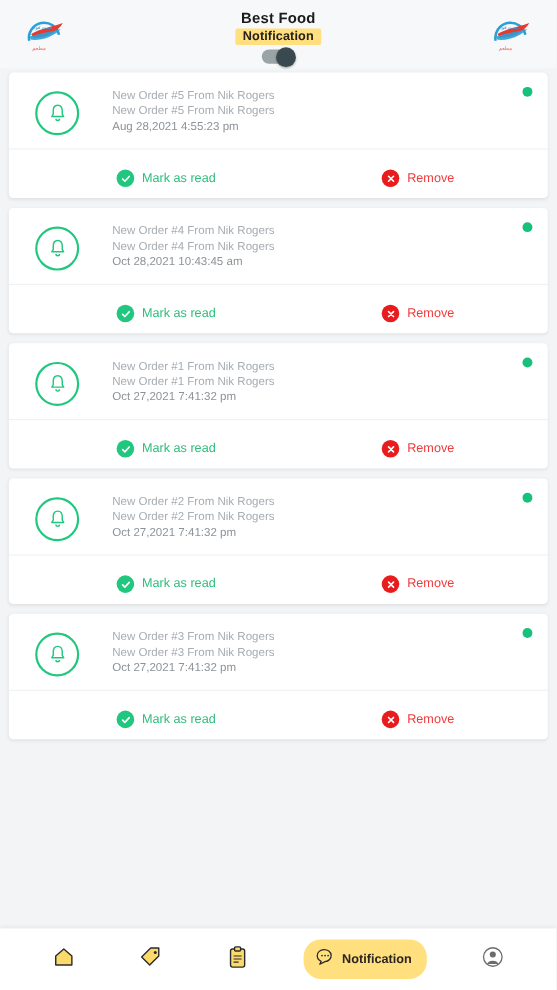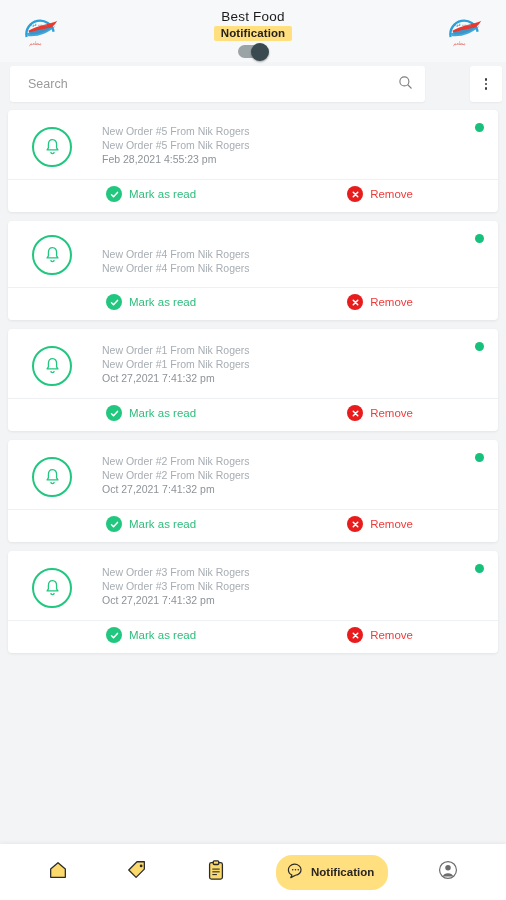--- a/index.html
+++ b/index.html
@@ -26,21 +26,21 @@
     justify-content: space-between;
     padding: 6px 14px 0 14px;
     flex: 0 0 auto;
   }
   .logo { width: 54px; height: 46px; flex: 0 0 auto; }
   .header-center {
     display: flex; flex-direction: column; align-items: center;
     gap: 2px; margin-top: 3px;
   }
   .app-title {
-    font-size: 13.5px; font-weight: normal; color: #1b1b1b;
+    font-size: 13.5px; font-weight: bold; color: #1b1b1b;
     letter-spacing: .2px;
   }
   .notif-badge {
     background: #ffdf7e; color: #26211a;
     font-size: 11.5px; font-weight: bold;
     padding: 1px 7px 2px 7px; border-radius: 2px;
     letter-spacing: .1px;
   }
   .toggle {
     width: 30px; height: 13px; border-radius: 7px;
@@ -114,21 +114,21 @@
     white-space: nowrap;
   }
   .status-dot {
     position: absolute; top: 13px; right: 14px;
     width: 9px; height: 9px; border-radius: 50%;
     background: #17c07b;
   }
   .card-actions {
     border-top: 1px solid #eef0f1;
     display: flex; align-items: center;
-    padding: 6px 16px 10px 16px;
+    padding: 18px 16px 10px 16px;
   }
   .act {
     display: flex; align-items: center; gap: 7px;
     font-size: 11.5px; cursor: pointer; user-select: none;
   }
   .act.read { color: #2fbd7c; margin-left: 82px; }
   .act.remove { color: #ef3b3b; margin-left: auto; margin-right: 69px; }
   .ic-circle {
     width: 16px; height: 16px; border-radius: 50%;
     display: flex; align-items: center; justify-content: center;
@@ -180,56 +180,38 @@
       <svg viewBox="0 0 60 50" width="54" height="46">
         <path d="M14 34 A15 15 0 1 1 44 28" fill="none" stroke="#2b9fd8" stroke-width="2.6"></path>
         <path d="M16 27 C26 21, 38 20, 48 16 C42 26, 30 31, 18 31 Z" fill="#e8392f"></path>
         <path d="M14 30 C24 26, 36 25, 46 22 C38 30, 26 34, 16 33 Z" fill="#2b9fd8" opacity="0.9"></path>
         <text x="18" y="22" font-size="5" fill="#2b9fd8" font-family="'Liberation Sans',sans-serif">بست فود</text>
         <text x="17" y="43" font-size="5.5" fill="#e8706a" font-family="'Liberation Sans',sans-serif">مطعم</text>
       </svg>
     </div>
   </div>
 
-  <div class="search-row">
-    <div class="search-box">
-      <input class="search-input" type="text" placeholder="Search" style="">
-      <span>
-        <svg width="15" height="15" viewBox="0 0 20 20">
-          <circle cx="8.5" cy="8.5" r="6" fill="none" stroke="#7d7d7d" stroke-width="1.5"></circle>
-          <line x1="13" y1="13" x2="18" y2="18" stroke="#7d7d7d" stroke-width="1.5"></line>
-        </svg>
-      </span>
-    </div>
-    <div class="menu-block">
-      <span class="dots">
-        <i></i>
-          <i></i>
-          <i></i>
-      </span>
-    </div>
-  </div>
 
   <div class="list">
 
     <div class="card">
       <span class="status-dot"></span>
       <div class="card-body">
         <div class="bell-wrap">
           <div class="bell-circle">
             <svg width="17" height="18" viewBox="0 0 20 22">
               <path d="M10 2 C6.6 2 5 4.4 5 8 v4 l-1.6 2.6 h13.2 L15 12 V8 c0-3.6-1.6-6-5-6z" fill="none" stroke="#22c77f" stroke-width="1.6" stroke-linejoin="round"></path>
               <path d="M8 17 a2 2 0 0 0 4 0" fill="none" stroke="#22c77f" stroke-width="1.6"></path>
             </svg>
           </div>
         </div>
         <div class="card-text">
           <div class="card-line">New Order #5 From Nik Rogers</div>
           <div class="card-line">New Order #5 From Nik Rogers</div>
-          <div class="card-time">Feb 28,2021 4:55:23 pm</div>
+          <div class="card-time">Aug 28,2021 4:55:23 pm</div>
         </div>
       </div>
       <div class="card-actions">
         <div class="act read">
           <span class="ic-circle green">
             <svg width="9" height="9" viewBox="0 0 12 12">
                 <path d="M2 6.3 L4.7 9 L10 3.2" fill="none" stroke="#fff" stroke-width="2" stroke-linecap="round" stroke-linejoin="round"></path>
               </svg>
           </span>
           <span>Mark as read</span>
@@ -252,20 +234,21 @@
           <div class="bell-circle">
             <svg width="17" height="18" viewBox="0 0 20 22">
               <path d="M10 2 C6.6 2 5 4.4 5 8 v4 l-1.6 2.6 h13.2 L15 12 V8 c0-3.6-1.6-6-5-6z" fill="none" stroke="#22c77f" stroke-width="1.6" stroke-linejoin="round"></path>
               <path d="M8 17 a2 2 0 0 0 4 0" fill="none" stroke="#22c77f" stroke-width="1.6"></path>
             </svg>
           </div>
         </div>
         <div class="card-text">
           <div class="card-line">New Order #4 From Nik Rogers</div>
           <div class="card-line">New Order #4 From Nik Rogers</div>
+          <div class="card-time">Oct 28,2021 10:43:45 am</div>
         </div>
       </div>
       <div class="card-actions">
         <div class="act read">
           <span class="ic-circle green">
             <svg width="9" height="9" viewBox="0 0 12 12">
                 <path d="M2 6.3 L4.7 9 L10 3.2" fill="none" stroke="#fff" stroke-width="2" stroke-linecap="round" stroke-linejoin="round"></path>
               </svg>
           </span>
           <span>Mark as read</span>

